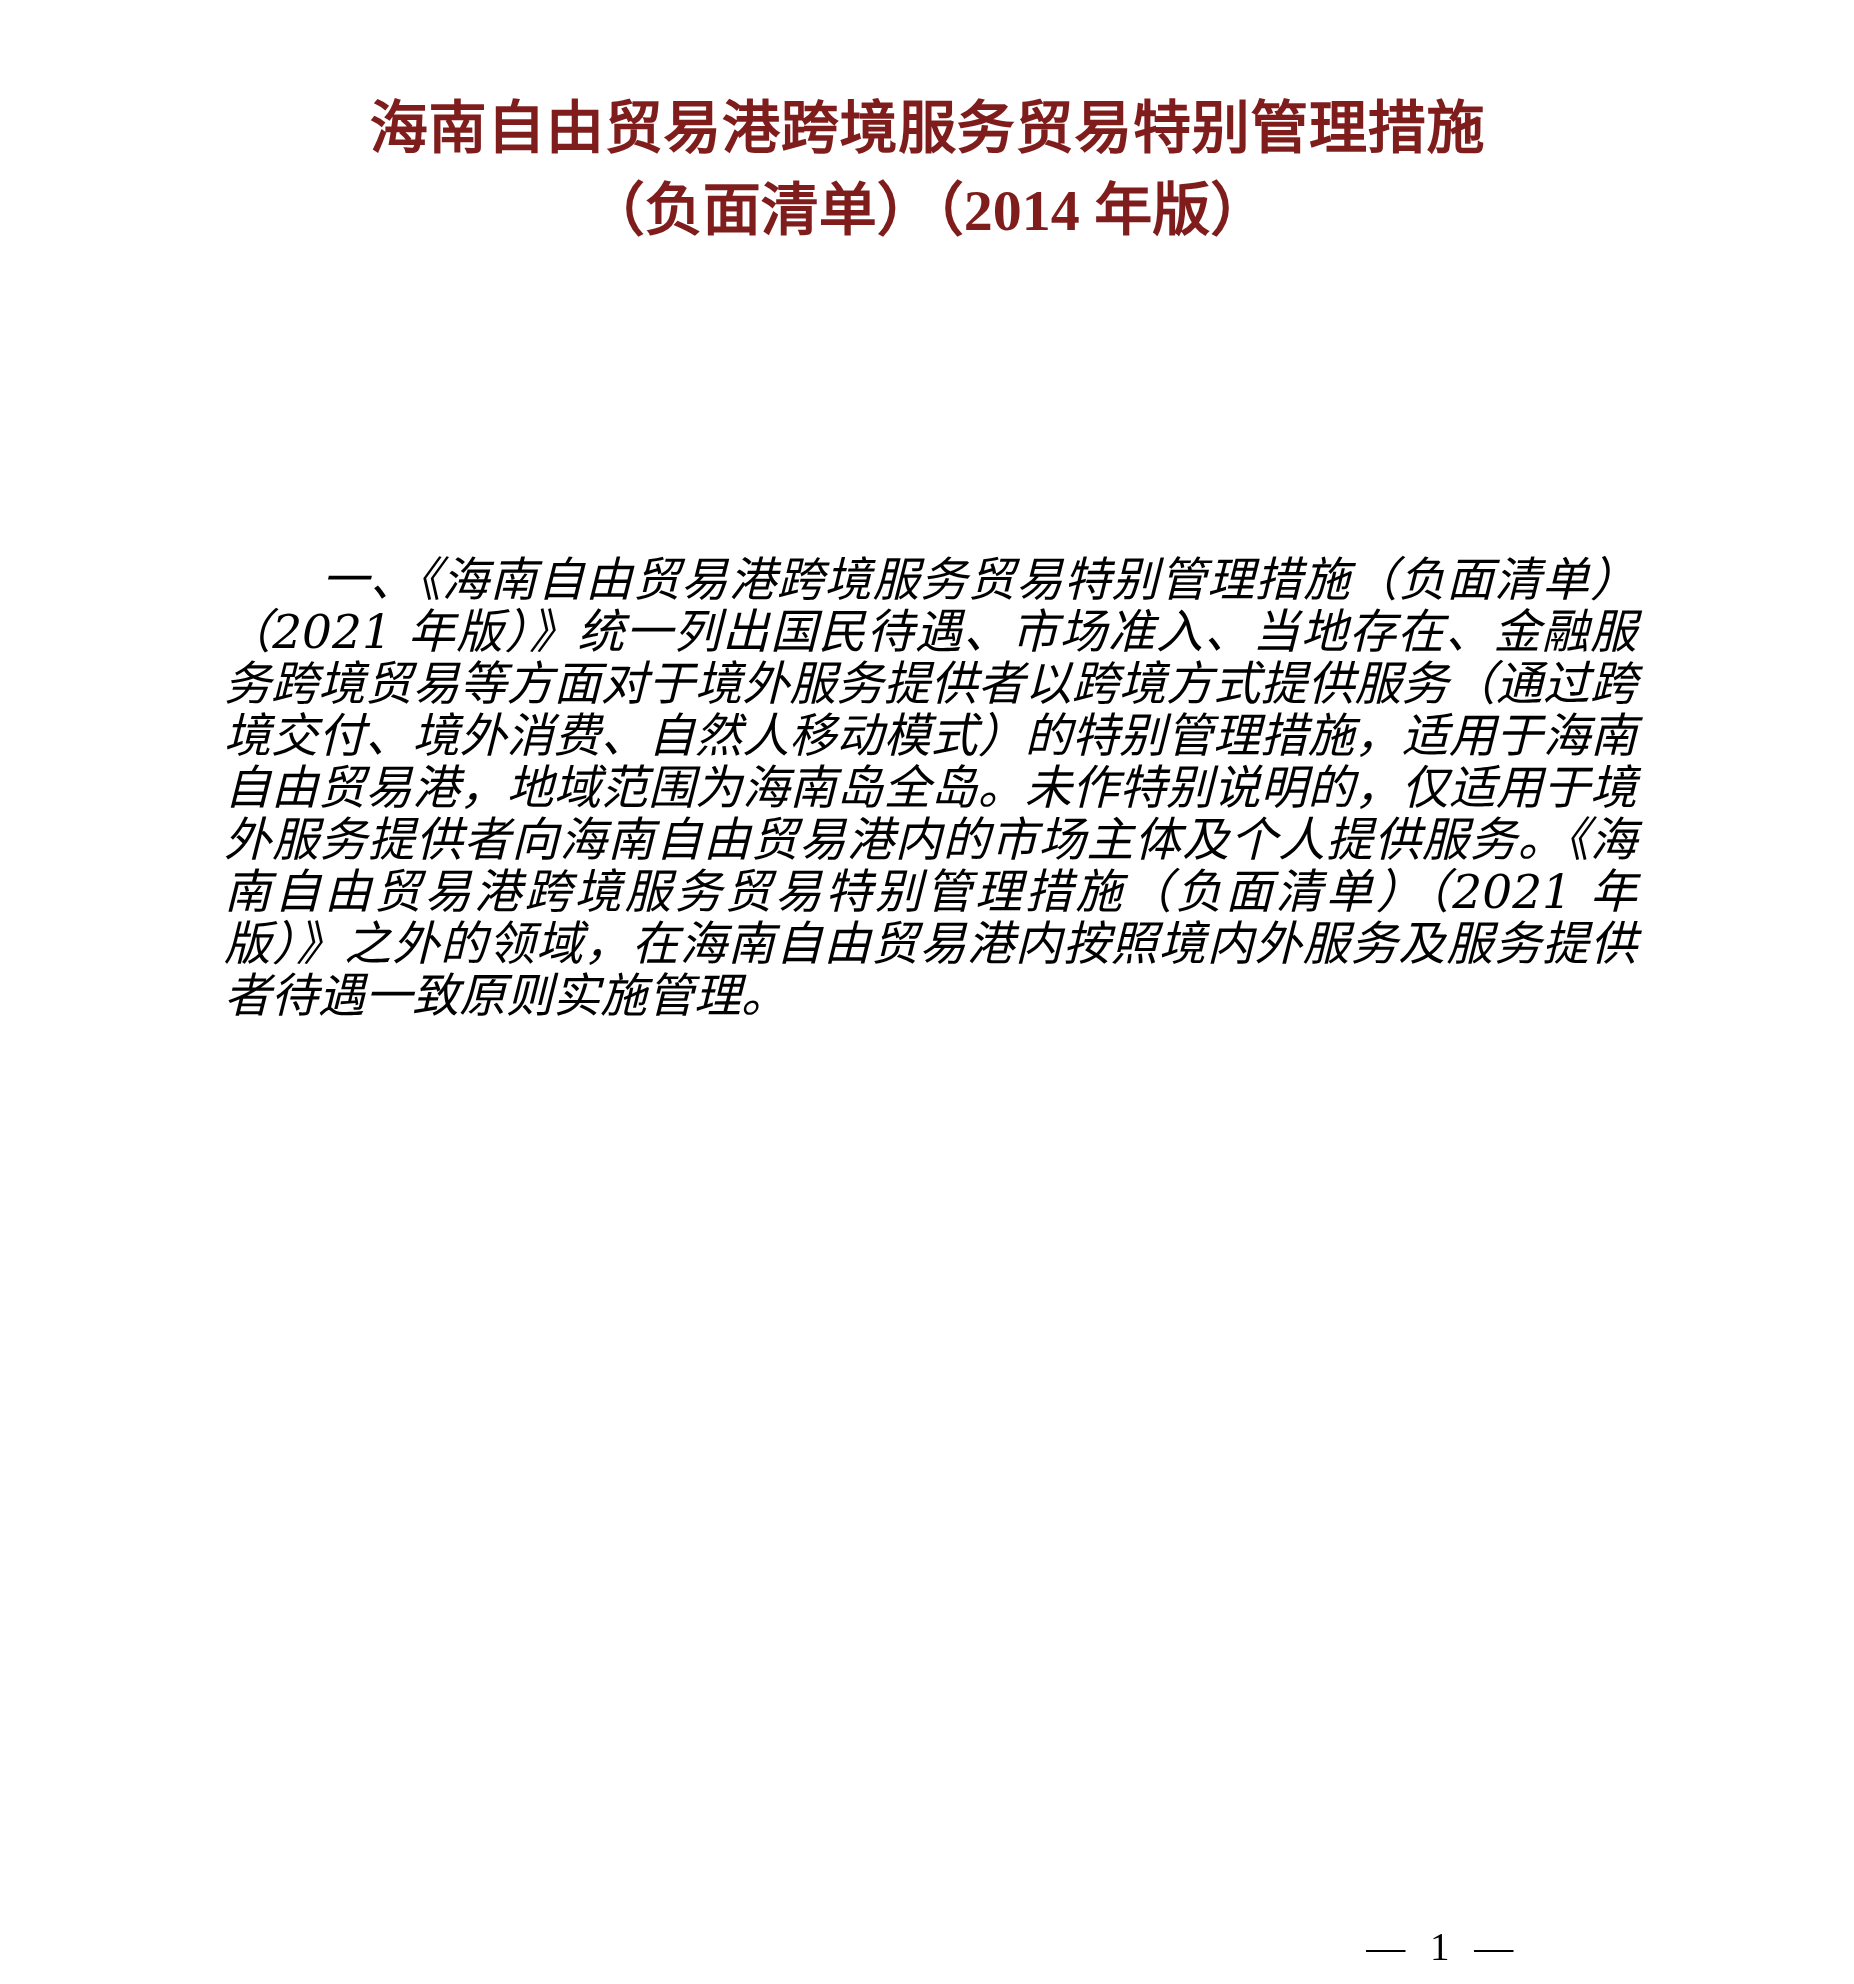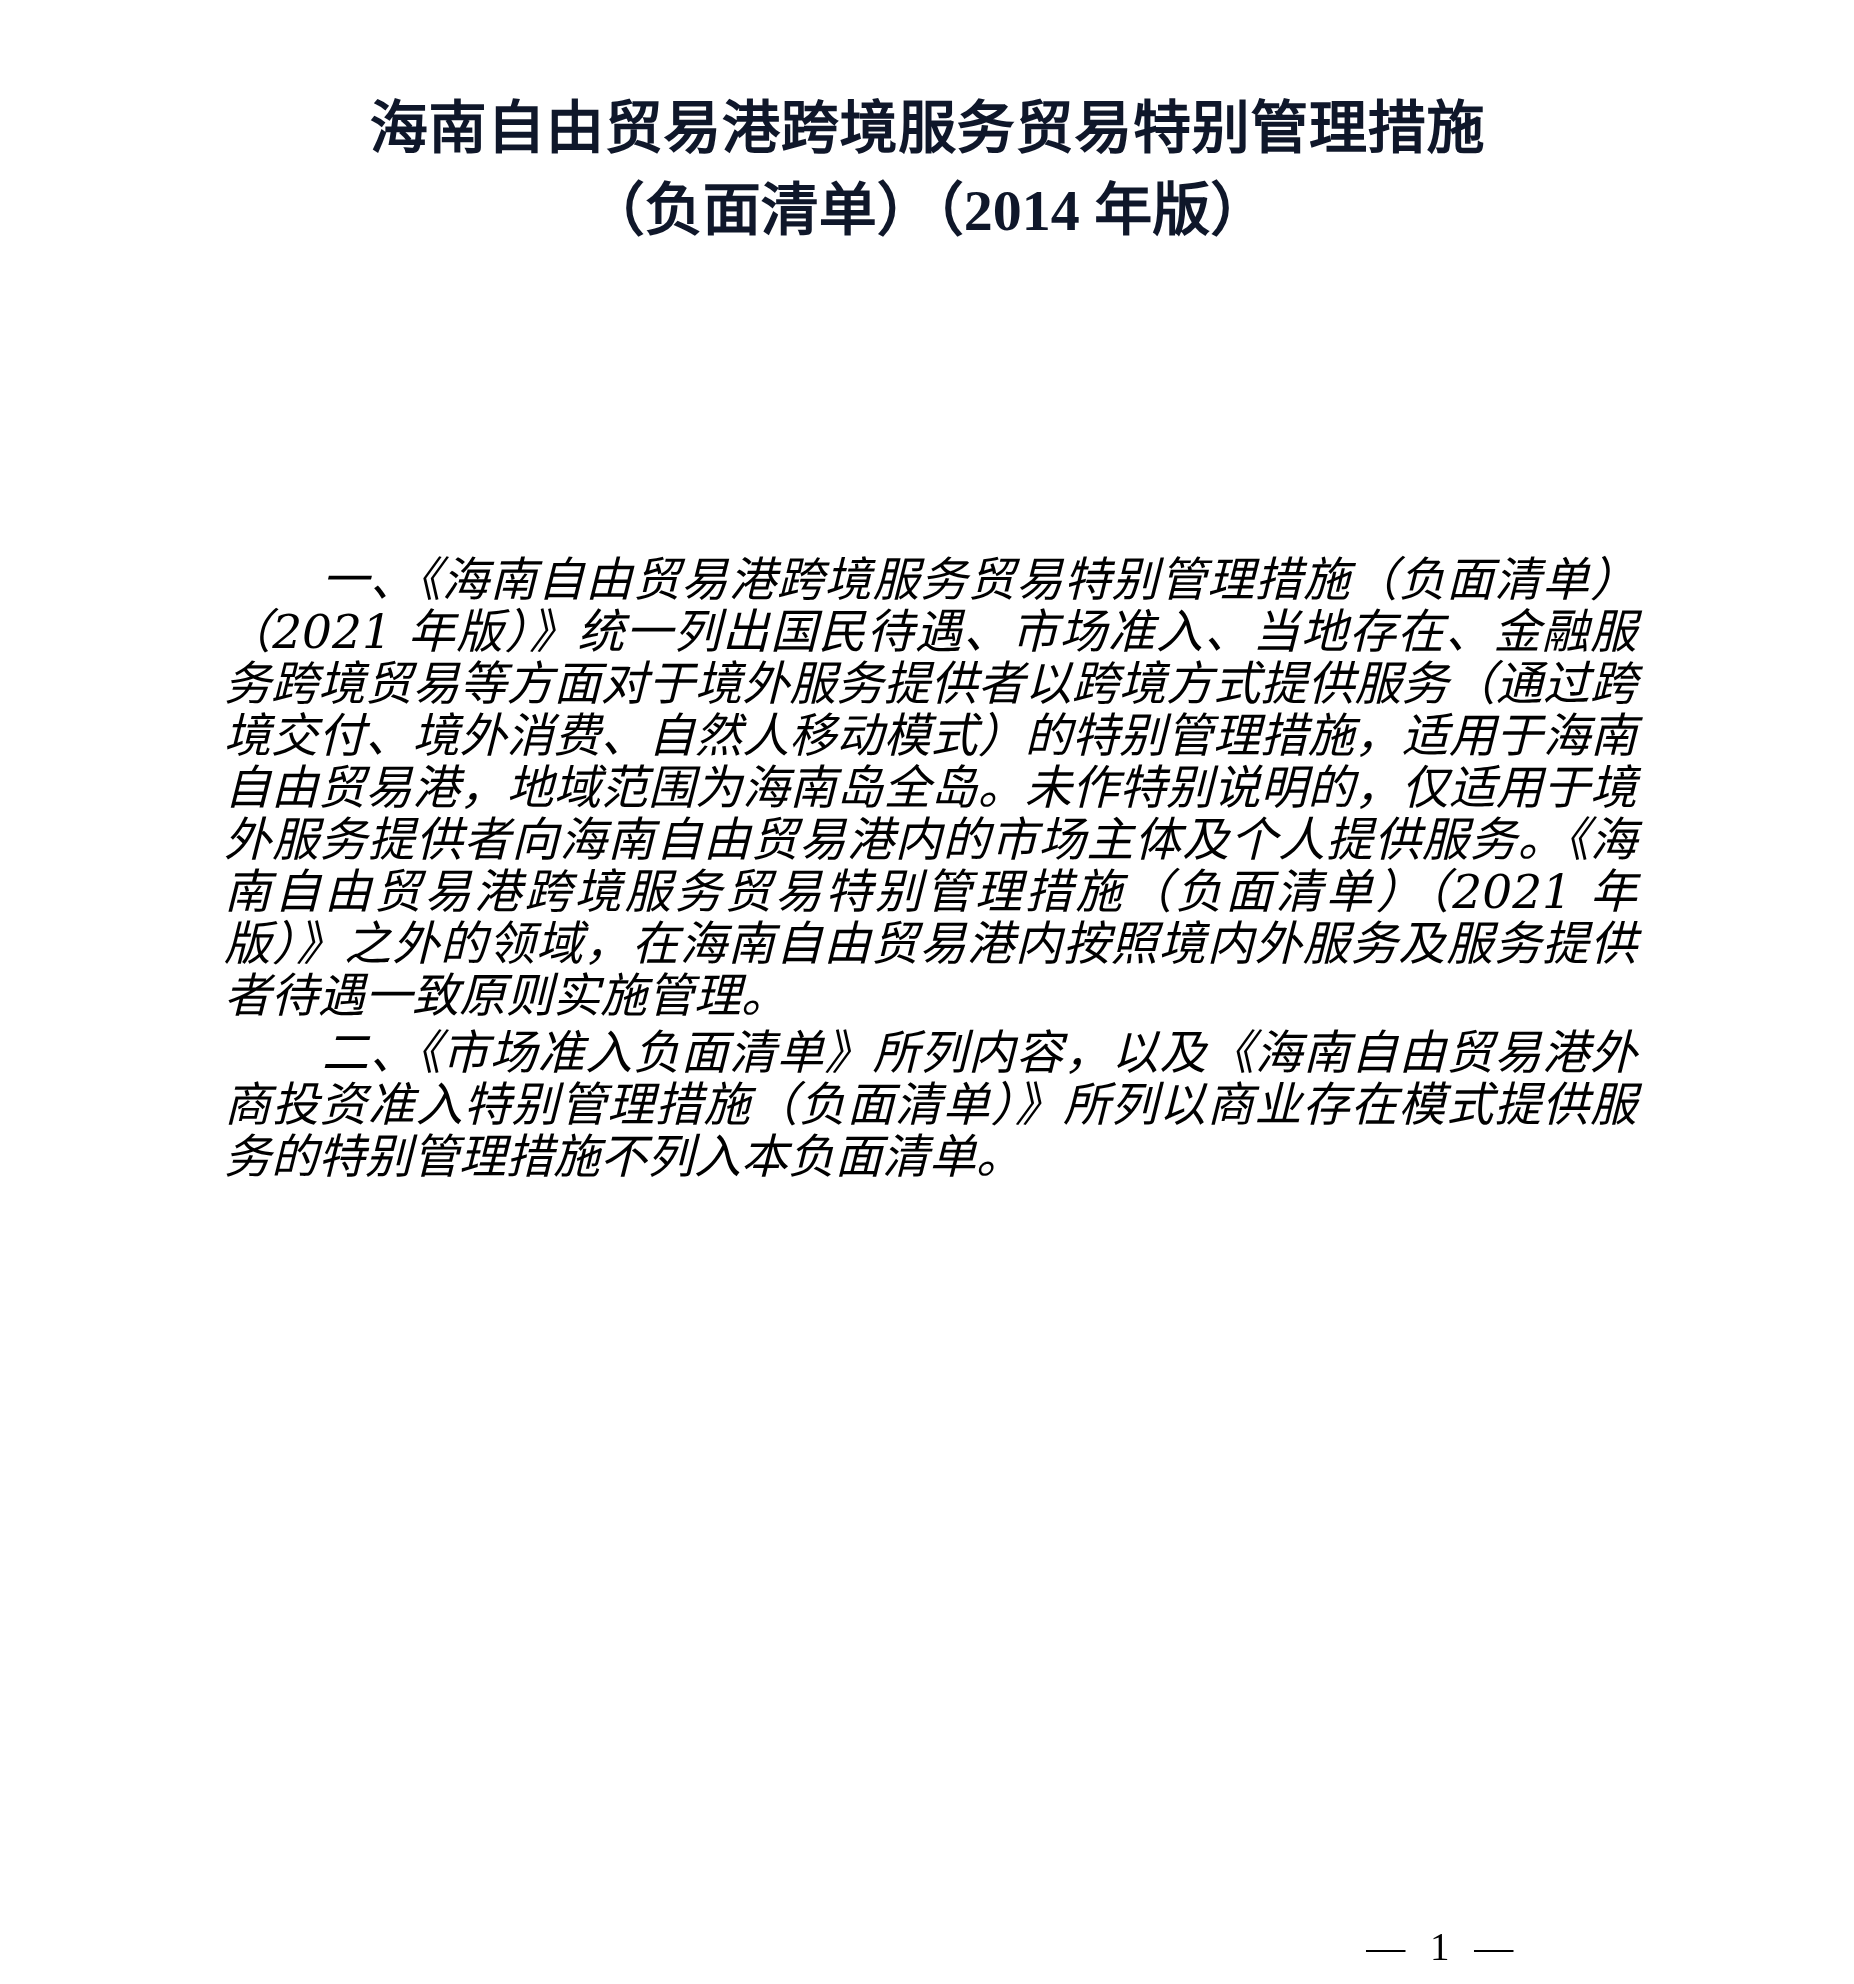--- a/index.html
+++ b/index.html
@@ -27,21 +27,21 @@
     right: 0;
     text-align: center;
   }
 
   .doc-title-line {
     font-family: "Liberation Serif", "DejaVu Serif", serif;
     font-weight: 700;
     font-size: 58px;
     line-height: 82px;
     letter-spacing: 0.7px;
-    color: #0f172a;
+    color: #7f1d1d;
     white-space: nowrap;
   }
 
   .doc-title-line.second {
     letter-spacing: 0px;
   }
 
   
   .section-heading {
     position: absolute;
@@ -108,21 +108,20 @@
   <div class="title-block">
     <div class="doc-title-line">海南自由贸易港跨境服务贸易特别管理措施</div>
     <div class="doc-title-line second">（负面清单）（2014 年版）</div>
   </div>
 
 
   <div class="body-area">
 
     <p class="para"><span class="indent"></span><span>一、《海南自由贸易港跨境服务贸易特别管理措施（负面清单）（2021 年版）》统一列出国民待遇、市场准入、当地存在、金融服务跨境贸易等方面对于境外服务提供者以跨境方式提供服务（通过跨境交付、境外消费、自然人移动模式）的特别管理措施，适用于海南自由贸易港，地域范围为海南岛全岛。未作特别说明的，仅适用于境外服务提供者向海南自由贸易港内的市场主体及个人提供服务。《海南自由贸易港跨境服务贸易特别管理措施（负面清单）（2021 年版）》之外的领域，在海南自由贸易港内按照境内外服务及服务提供者待遇一致原则实施管理。</span></p>
 
-    <p class="para"><span class="indent"></span><span>二、《市场准入负面清单》所列内容，以及《海南自由贸易港外商投资准入特别管理措施（负面清单）》所列以商业存在模式提供服务的特别管理措施不列入本负面清单。</span></p>
 
 
   </div>
 
   <div class="page-number">— 1 —</div>
 
 </div>
 
 
 </body></html>

